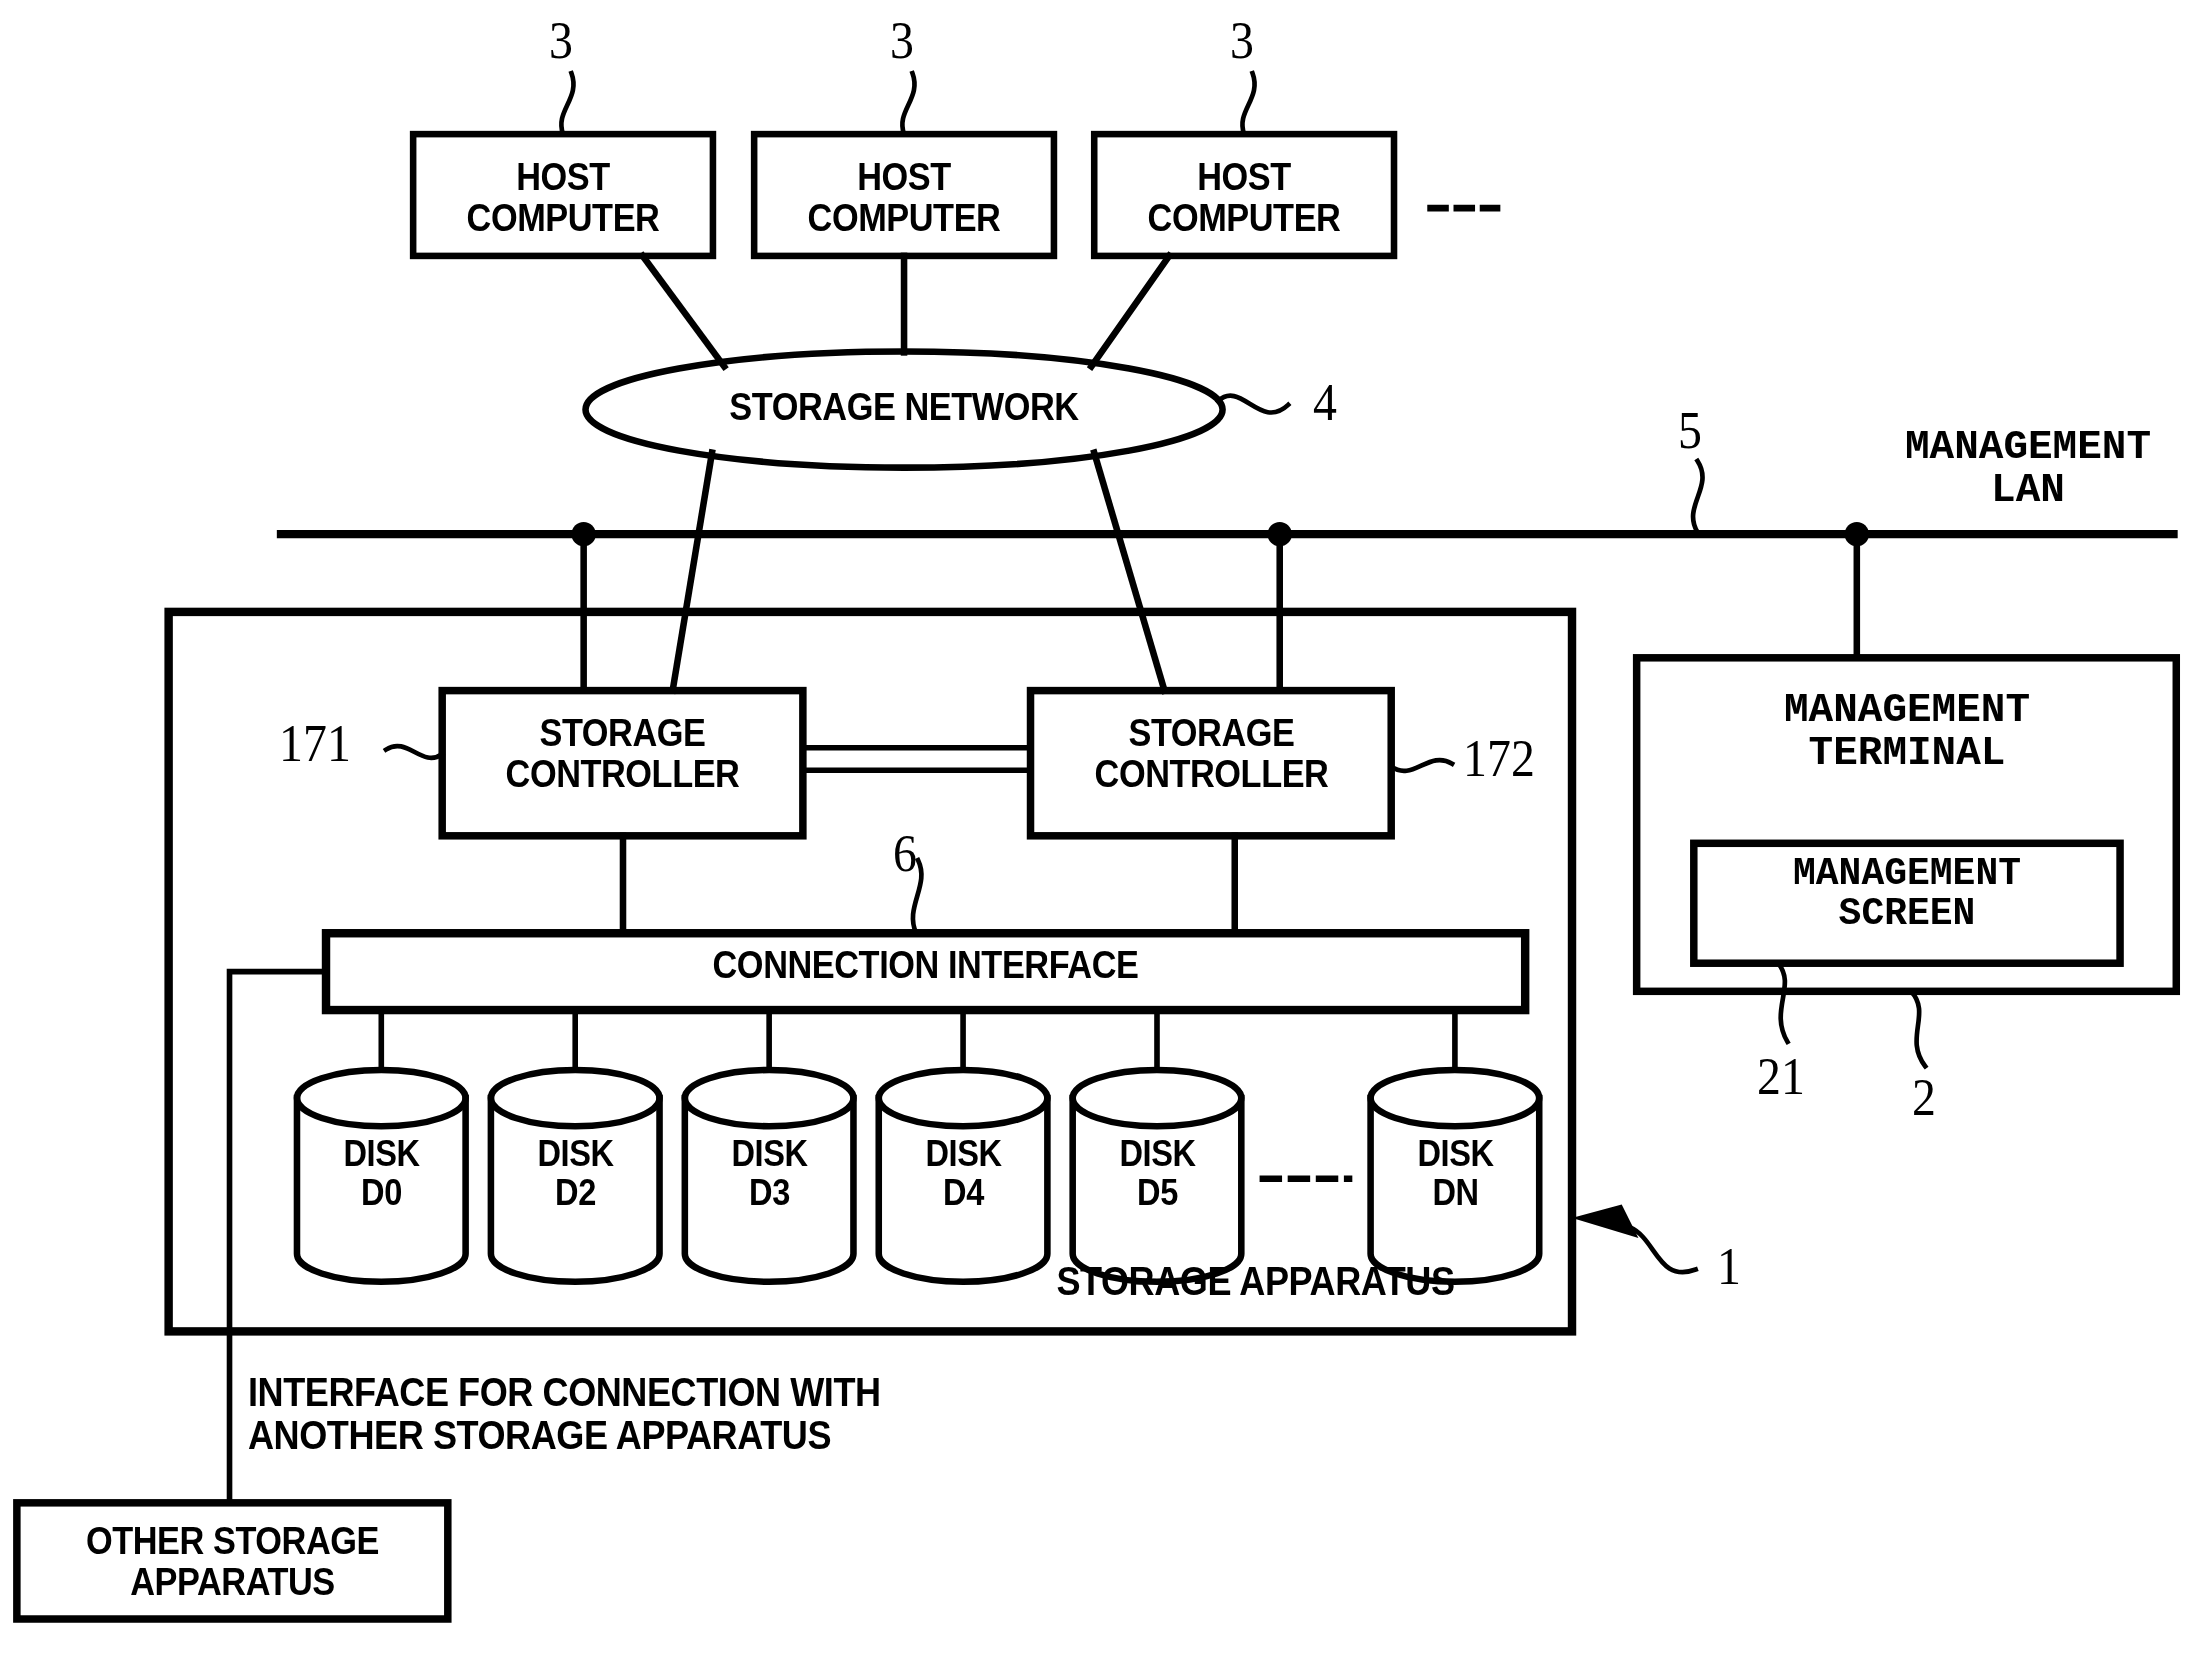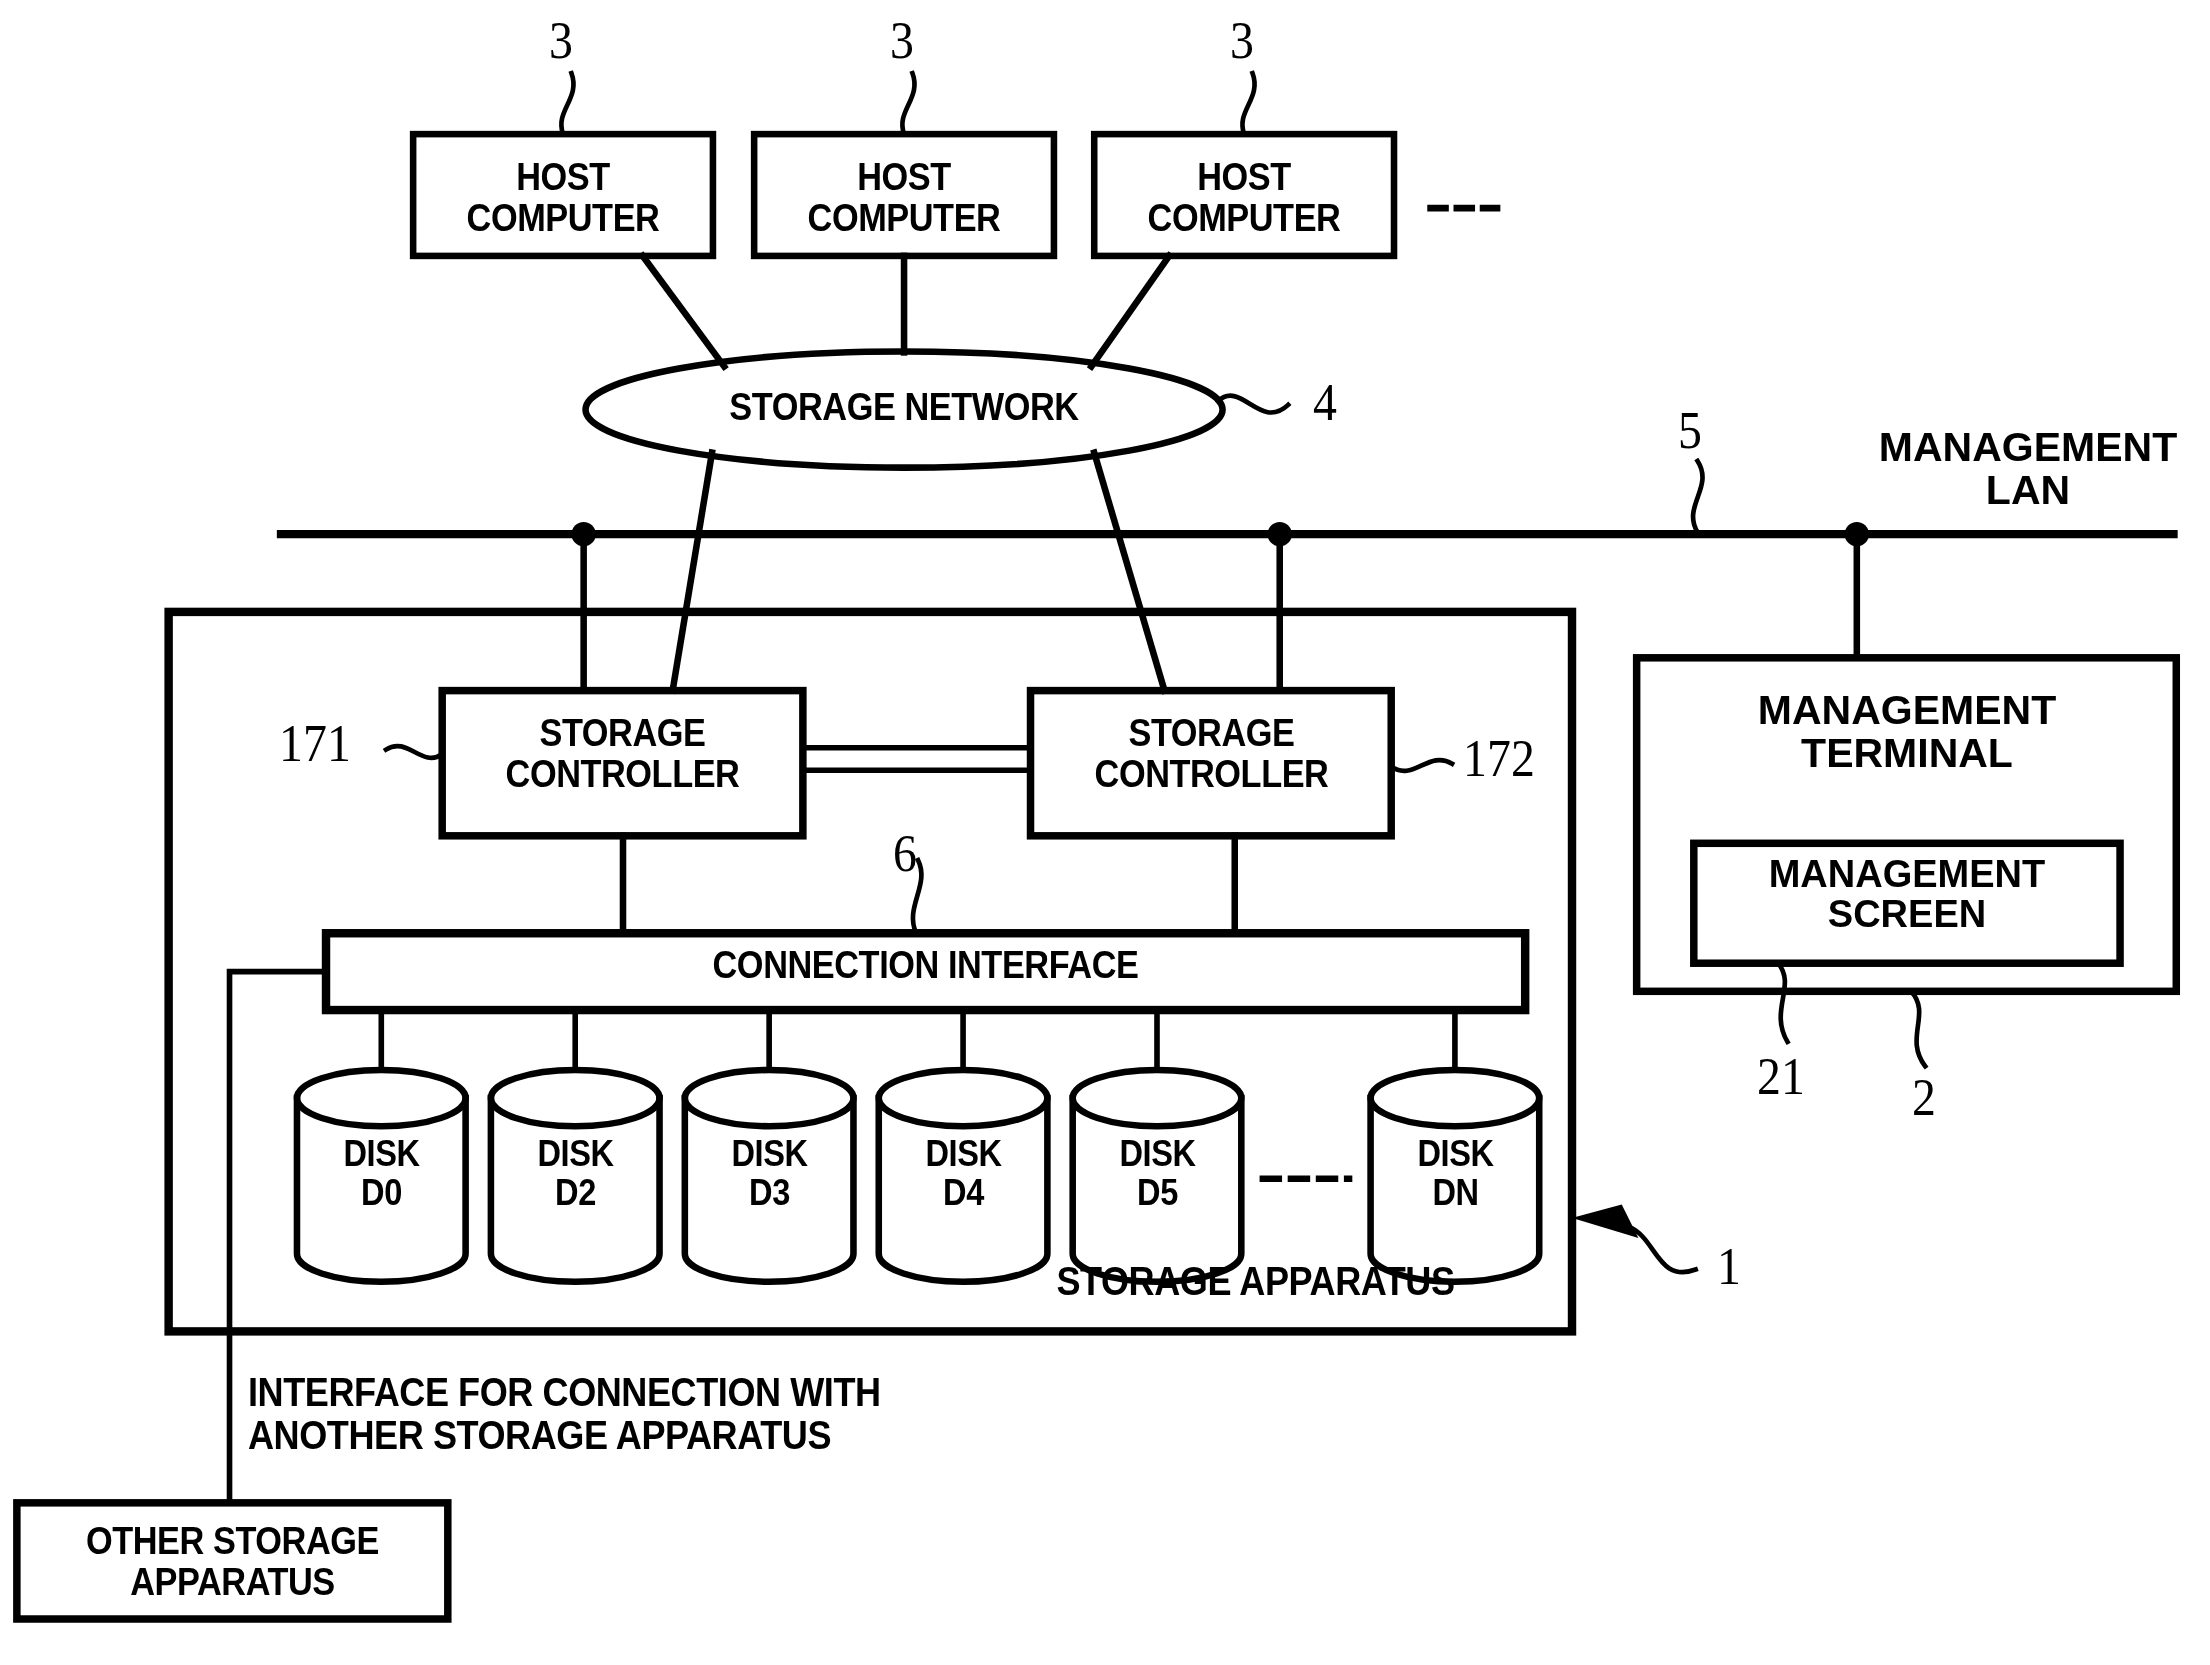--- a/index.html
+++ b/index.html
@@ -42,20 +42,21 @@
     position: absolute;
     font-family: "Liberation Serif", serif;
     font-size: 52px;
     font-weight: 400;
     color: #000;
     transform: scaleX(0.92);
   }
   .mgmt-font {
     letter-spacing: 0px;
     transform: scaleX(1);
+    font-family: Liberation Mono, monospace;
   }
 </style>
 </head>
 <body>
 
 <div id="root">
 
   <svg id="svg-layer" viewBox="0 0 2359 1778">
     <g fill="none" stroke="#000" stroke-width="6" stroke-linecap="square">
 

